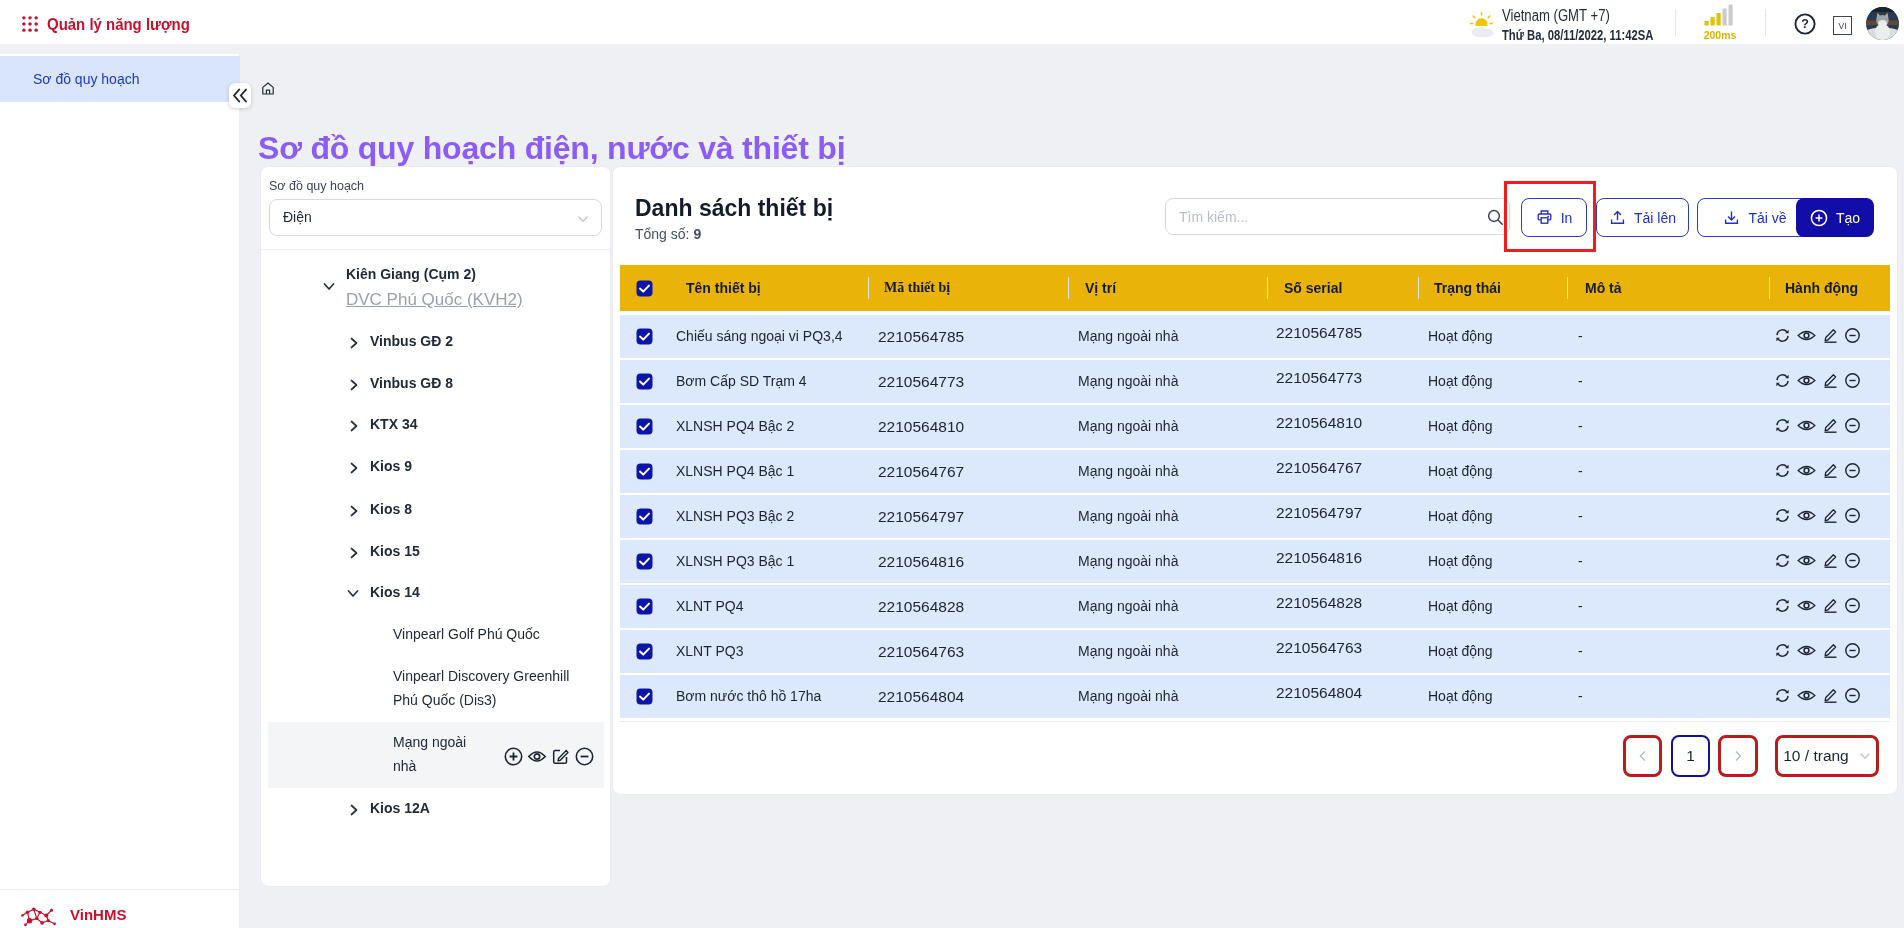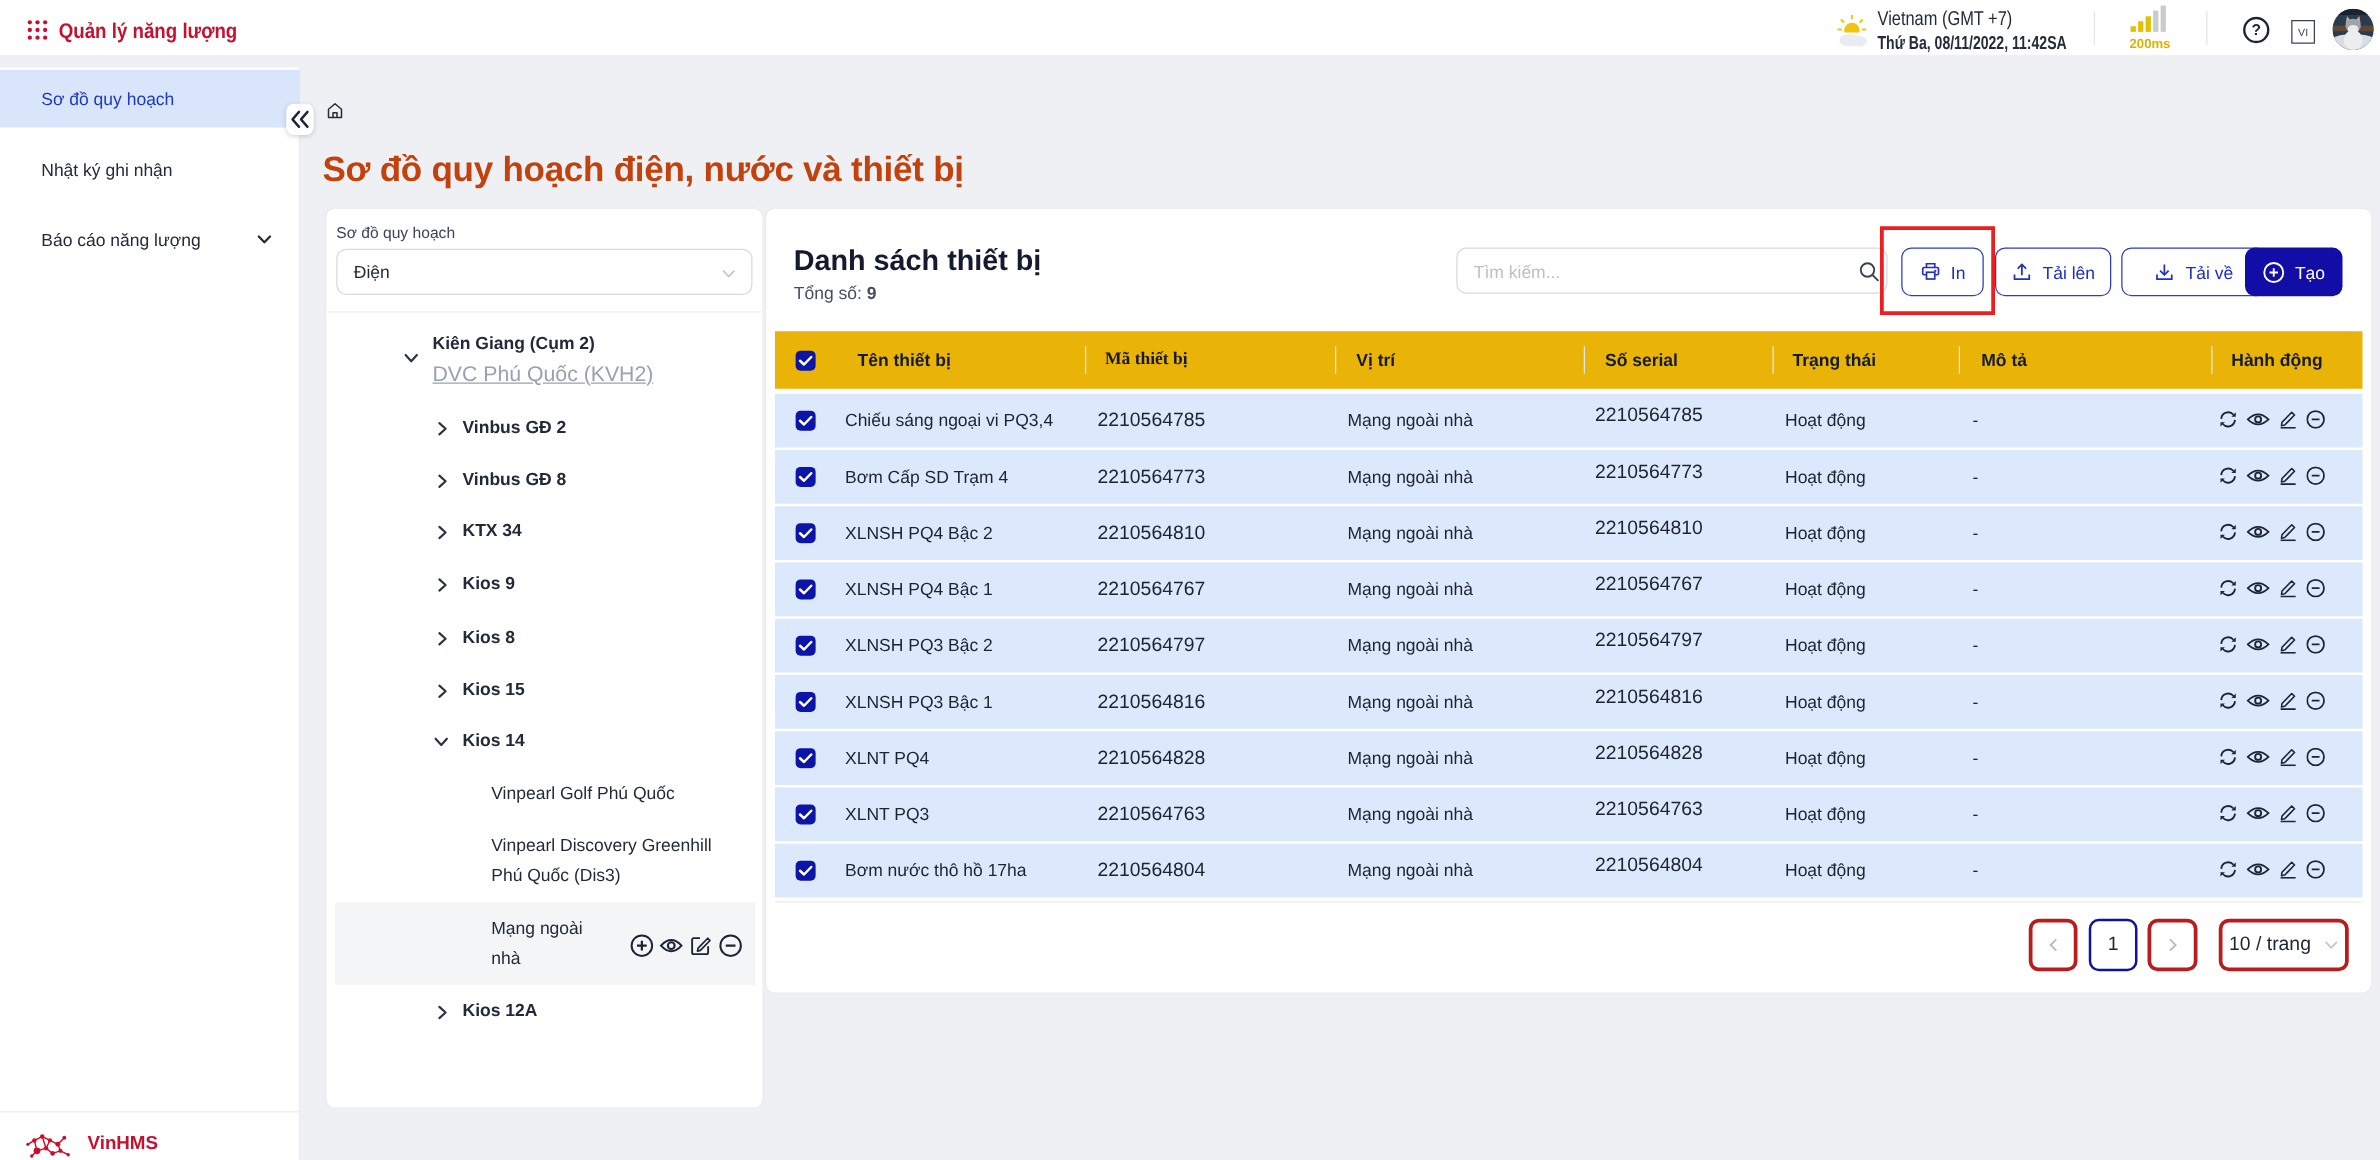--- a/index.html
+++ b/index.html
@@ -14,21 +14,21 @@
   #sidebar { position:absolute; left:0; top:54px; width:240px; height:874px; background:#fff; border-right:1px solid #ebedf0; }
   .mi { position:absolute; left:0; width:240px; height:46px; line-height:46px; padding-left:33px; font-size:14px; color:#232b38; }
   .mi.active { background:#d9e5fb; color:#1d39c4; }
   .mi .chev { position:absolute; right:22px; top:16px; }
   #sfoot { position:absolute; left:0; top:835px; width:239px; height:39px; border-top:1px solid #e9ebf0; }
   
   .card { position:absolute; background:#fff; border:1px solid #e9ebf0; border-radius:8px; }
   
   #collapse { position:absolute; left:229px; top:83px; width:22px; height:25px; background:#fff; border-radius:6px; box-shadow:0 1px 4px rgba(0,0,0,.18); text-align:center; line-height:23px; font-size:17px; color:#1d2534; z-index:5; }
   
-  #pagetitle { position:absolute; left:258px; top:120px; font-size:28px; font-weight:bold; color:#c2410c; letter-spacing:-.2px; }
+  #pagetitle { position:absolute; left:258px; top:130px; font-size:32px; font-weight:bold; color:#8b5cf6; letter-spacing:-.2px; }
   
   .flabel { position:absolute; left:269px; top:179px; font-size:12.5px; color:#3c4453; }
   #treesel { position:absolute; left:269px; top:199px; width:333px; height:37px; border:1px solid #d9d9d9; border-radius:8px; background:#fff; font-size:14px; color:#1f2733; line-height:35px; padding-left:13px; }
   .tnode { position:absolute; font-size:14px; color:#222a38; white-space:nowrap; }
   .tnode.b { font-weight:bold; }
   .tsub { position:absolute; font-size:17px; color:#9aa1ad; white-space:nowrap;text-decoration:underline; }
   .tchev { position:absolute; color:#2a3240; }
   
   h2.lsttitle { position:absolute; left:635px; top:195px; font-size:23px; font-weight:bold; color:#141b2d; }
   .total { position:absolute; left:635px; top:226px; font-size:14px; color:#454e5e; }
@@ -122,26 +122,20 @@
       <path d="M22.2 11.5 L21.2 6.5 L18.6 10 Z" fill="#e8a077"></path>
       <ellipse cx="16.5" cy="13.5" rx="6.2" ry="5.6" fill="#9aa5ae"></ellipse>
       <ellipse cx="16.5" cy="16.5" rx="4.4" ry="3.6" fill="#e9ebea"></ellipse>
       <ellipse cx="16.5" cy="25" rx="7.5" ry="8" fill="#eceeee"></ellipse>
     </g>
   </svg>
 </div>
 
 <div id="sidebar">
   <div class="mi active" style="top:2px;">Sơ đồ quy hoạch</div>
-  <div class="mi" style="top:59px;">Nhật ký ghi nhận</div>
-  <div class="mi" style="top:115px;">Báo cáo năng lượng
-    <svg class="chev" width="13" height="13" viewBox="0 0 13 13">
-        <path d="M2 4.2 L6.5 8.8 L11 4.2" fill="none" stroke="#232b38" stroke-width="1.8" stroke-linecap="round" stroke-linejoin="round"></path>
-      </svg>
-  </div>
   <div id="sfoot">
     <svg class="abs" style="left:20px;top:14px" width="40" height="25" viewBox="0 0 38 24">
       <g stroke="#c8102e" stroke-width="1.1" fill="none">
         <path d="M7 8 L13 5 L19 8 L16 14 L9 16 Z"></path>
         <path d="M13 5 L16 14 L21 18 M19 8 L25 11 L30 6 M25 11 L27 16 L21 18 M9 16 L5 20 M7 8 L2 11 M27 16 L33 19"></path>
       </g>
       <g fill="#c8102e">
         <circle cx="7" cy="8" r="1.7"></circle>
           <circle cx="13" cy="5" r="1.7"></circle>
           <circle cx="19" cy="8" r="1.6"></circle>

